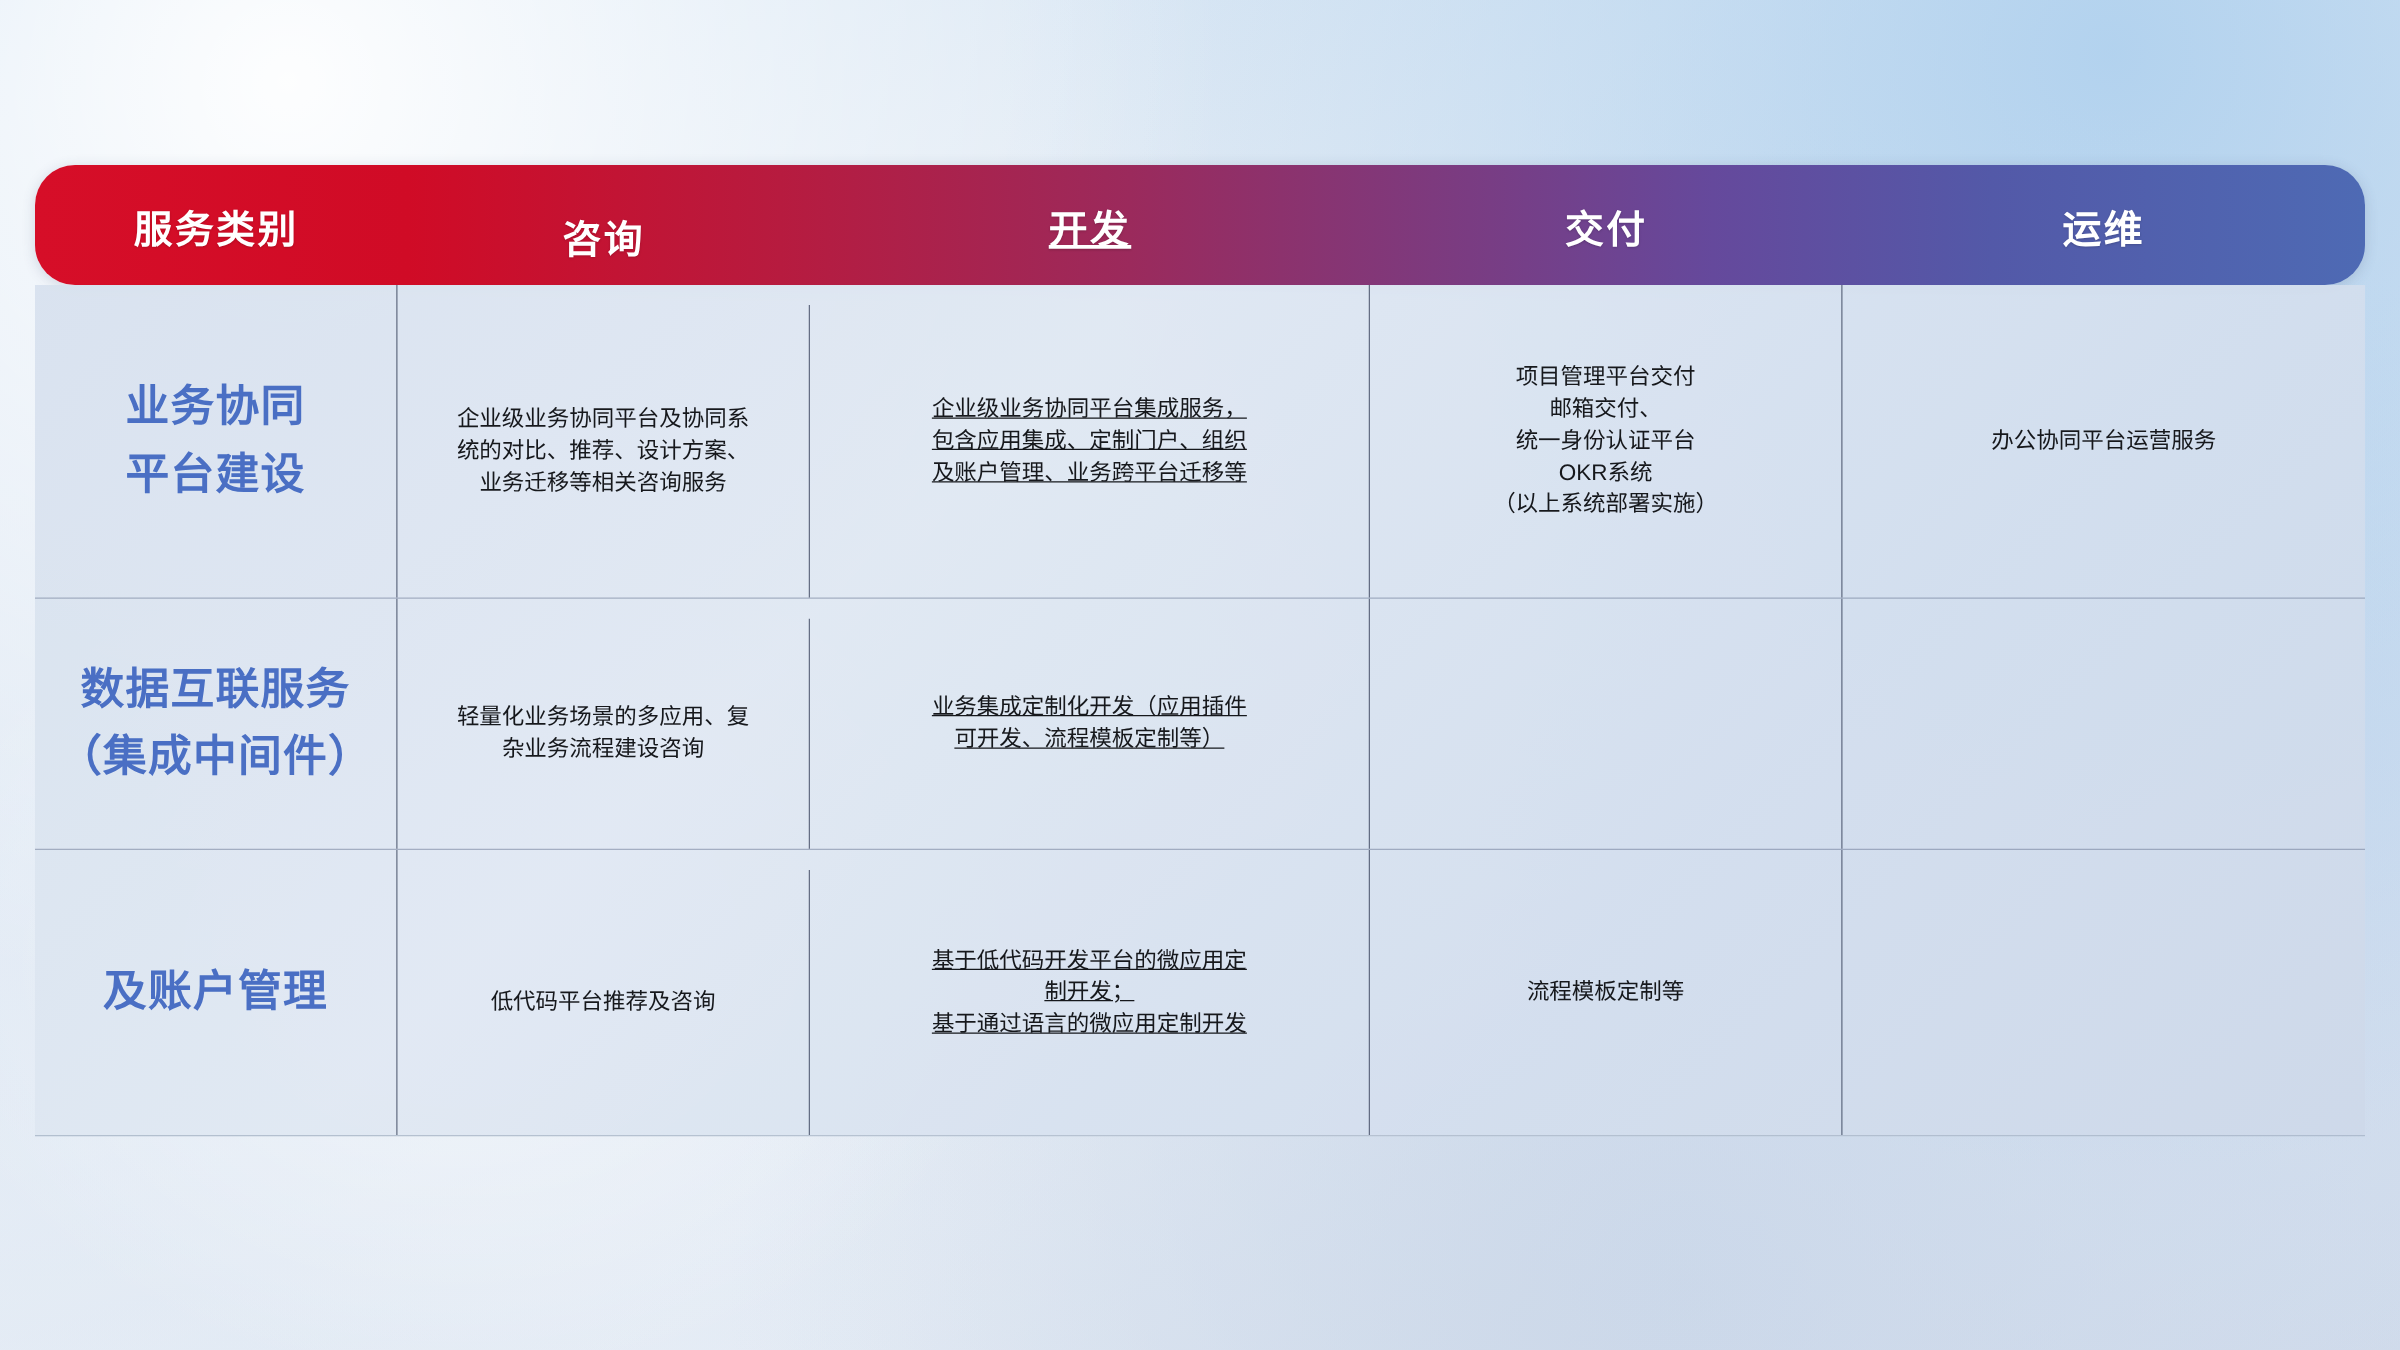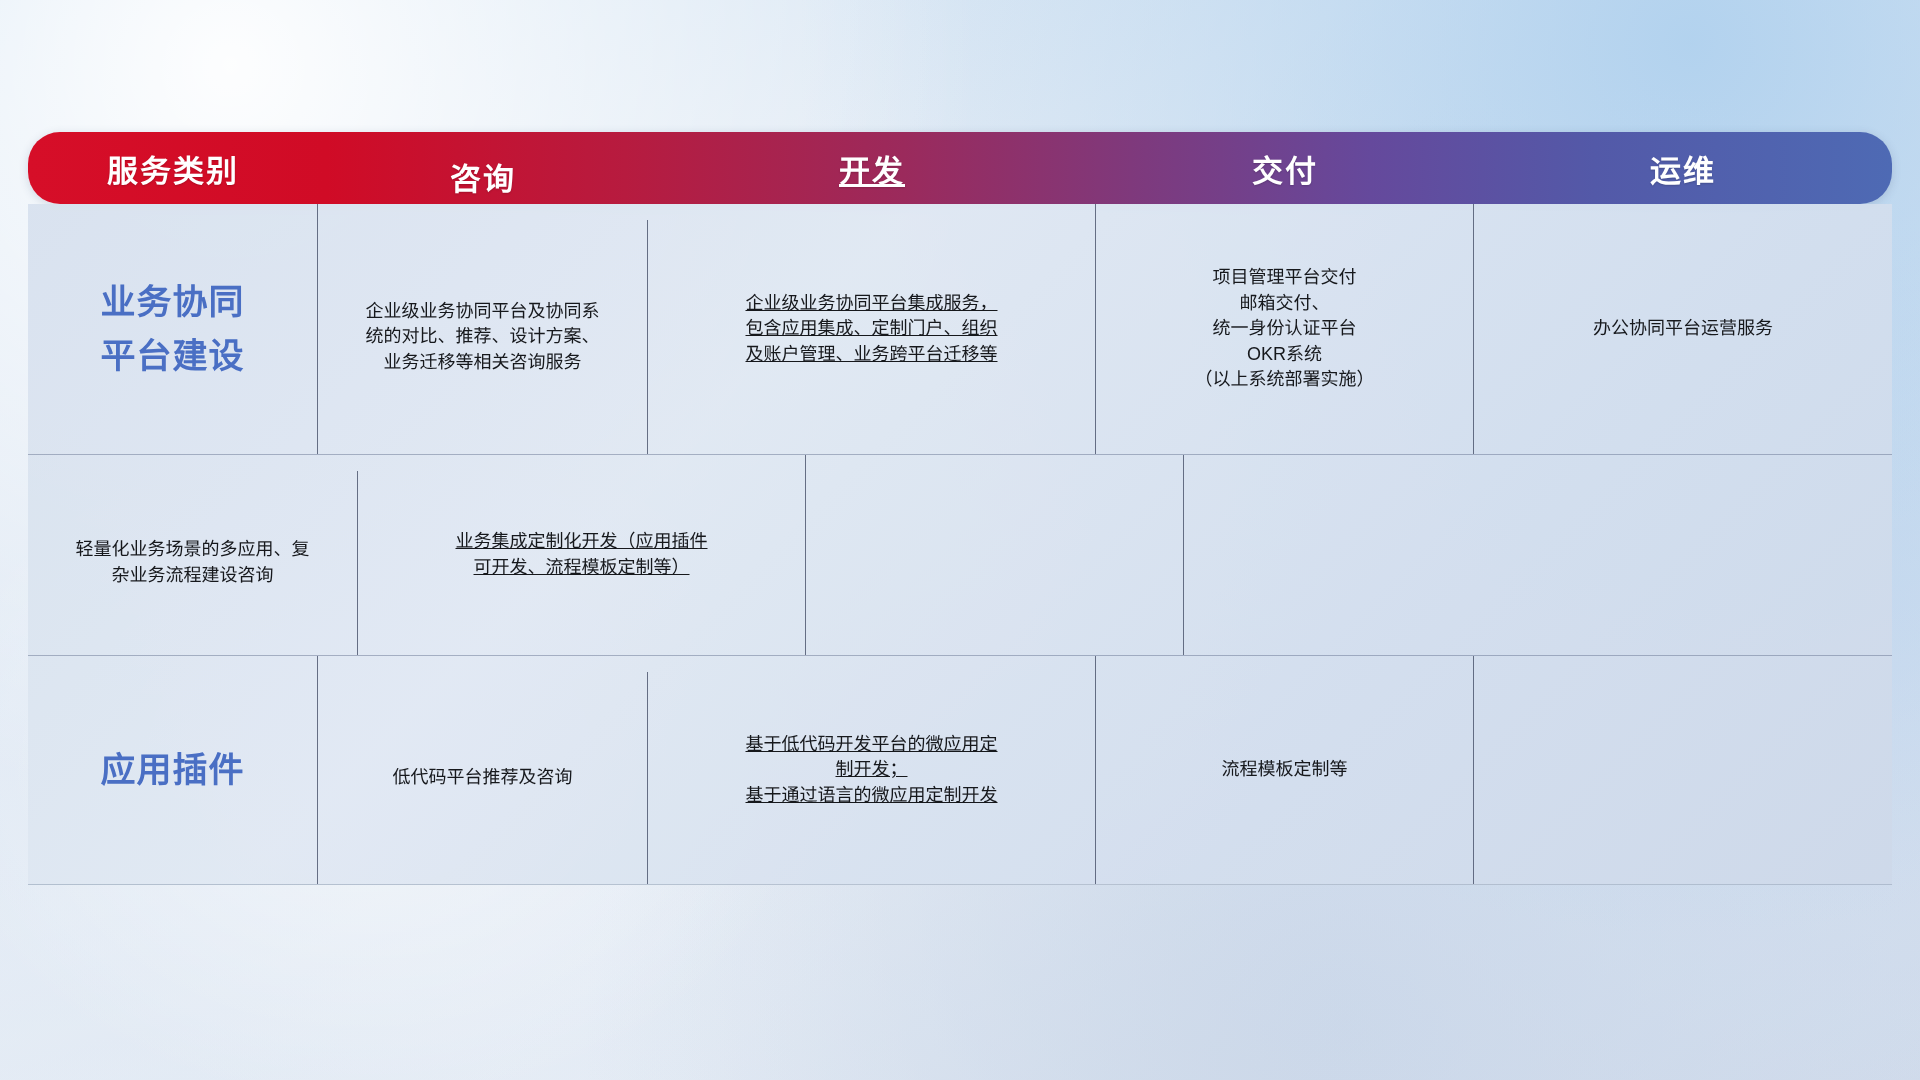--- a/index.html
+++ b/index.html
@@ -52,21 +52,21 @@
   #table-wrap {
     position: absolute;
     left: 28px;
     top: 132px;
     width: 1864px;
   }
 
   
   #table-header {
     display: flex;
-    height: 72px;
+    height: 96px;
     border-radius: 32px;
     overflow: hidden;
     background: linear-gradient(90deg,
         #d60e28 0%,
         #d00b26 16%,
         #b71b3f 32%,
         #9b2a5c 47%,
         #7d3a7e 60%,
         #65499c 72%,
         #5359a8 84%,
@@ -164,30 +164,32 @@
 及账户管理、业务跨平台迁移等</div>
       <div class="tcell c4">项目管理平台交付
 邮箱交付、
 统一身份认证平台
 OKR系统
 （以上系统部署实施）</div>
       <div class="tcell last c5">办公协同平台运营服务</div>
     </div>
 
     <div class="trow r2">
+      <div class="tcell first c1">数据互联服务
+（集成中间件）</div>
       <div class="tcell c2">轻量化业务场景的多应用、复
 杂业务流程建设咨询</div>
       <div class="tcell c3">业务集成定制化开发（应用插件
 可开发、流程模板定制等）</div>
       <div class="tcell c4"></div>
       <div class="tcell last c5"></div>
     </div>
 
     <div class="trow r3">
-      <div class="tcell first c1">应用插件</div>
+      <div class="tcell first c1">及账户管理</div>
       <div class="tcell c2">低代码平台推荐及咨询</div>
       <div class="tcell c3">基于低代码开发平台的微应用定
 制开发；
 基于通过语言的微应用定制开发</div>
       <div class="tcell c4">流程模板定制等</div>
       <div class="tcell last c5"></div>
     </div>
 
   </div>
 </div>

